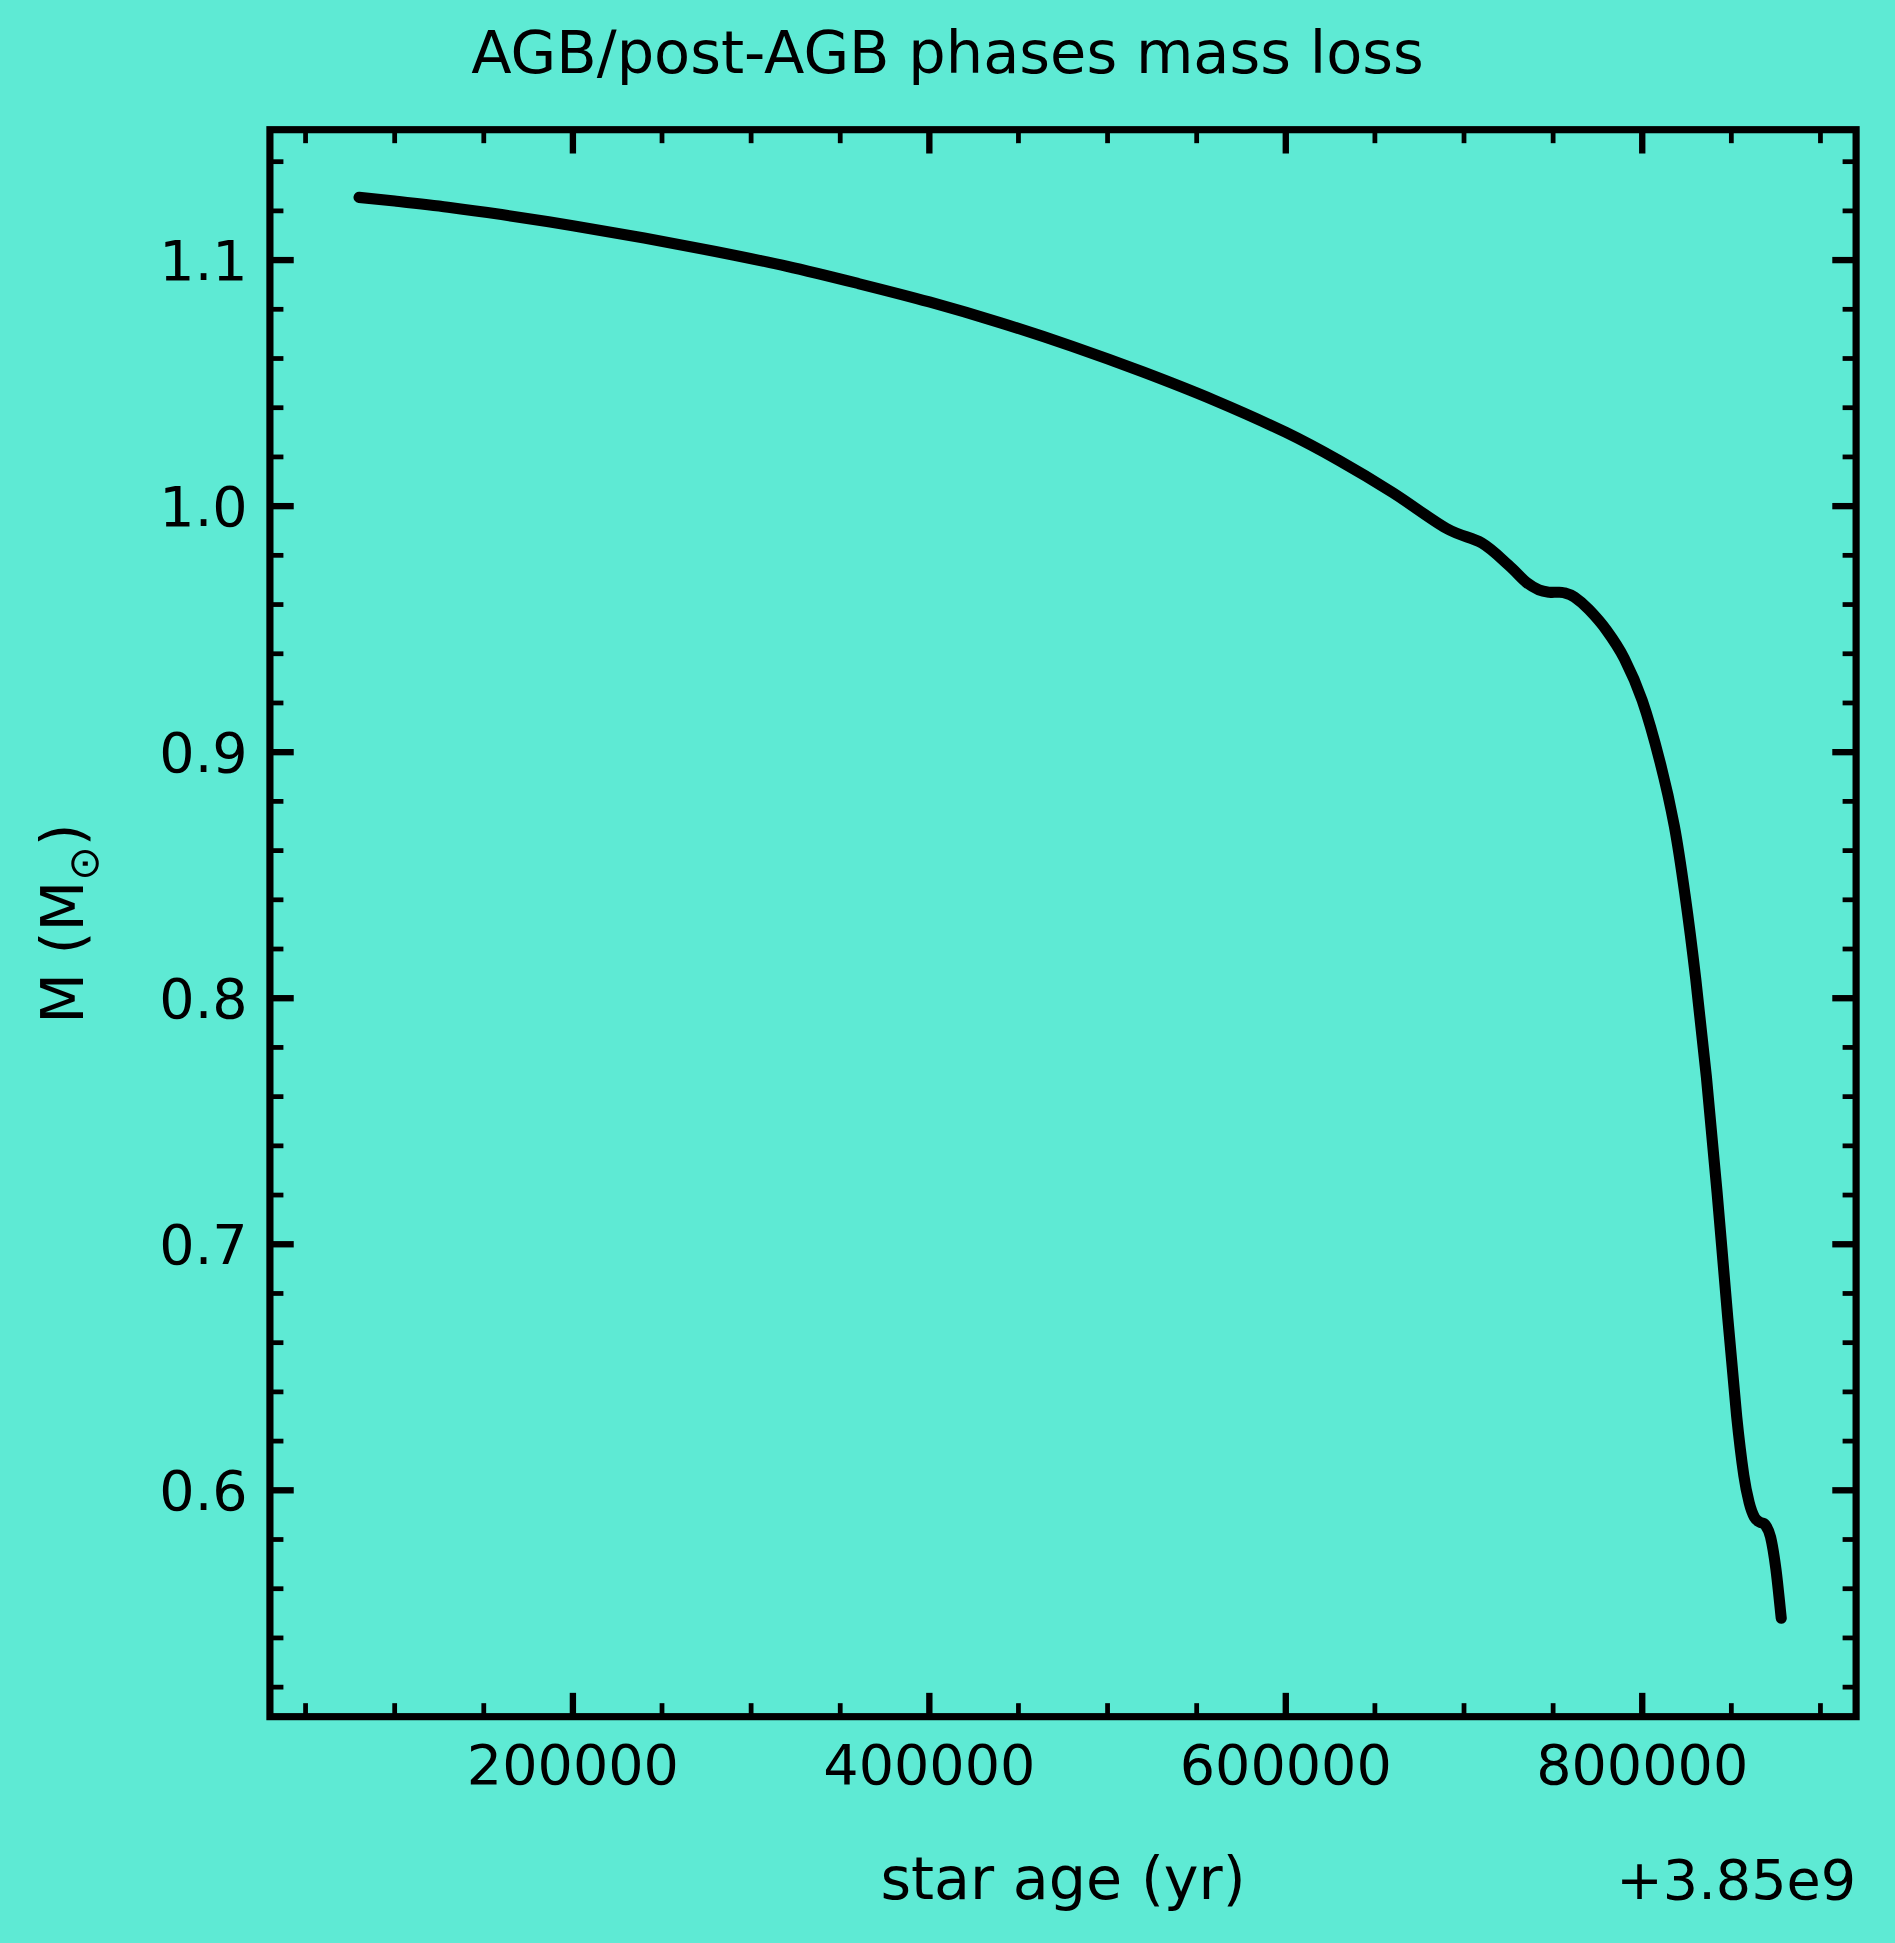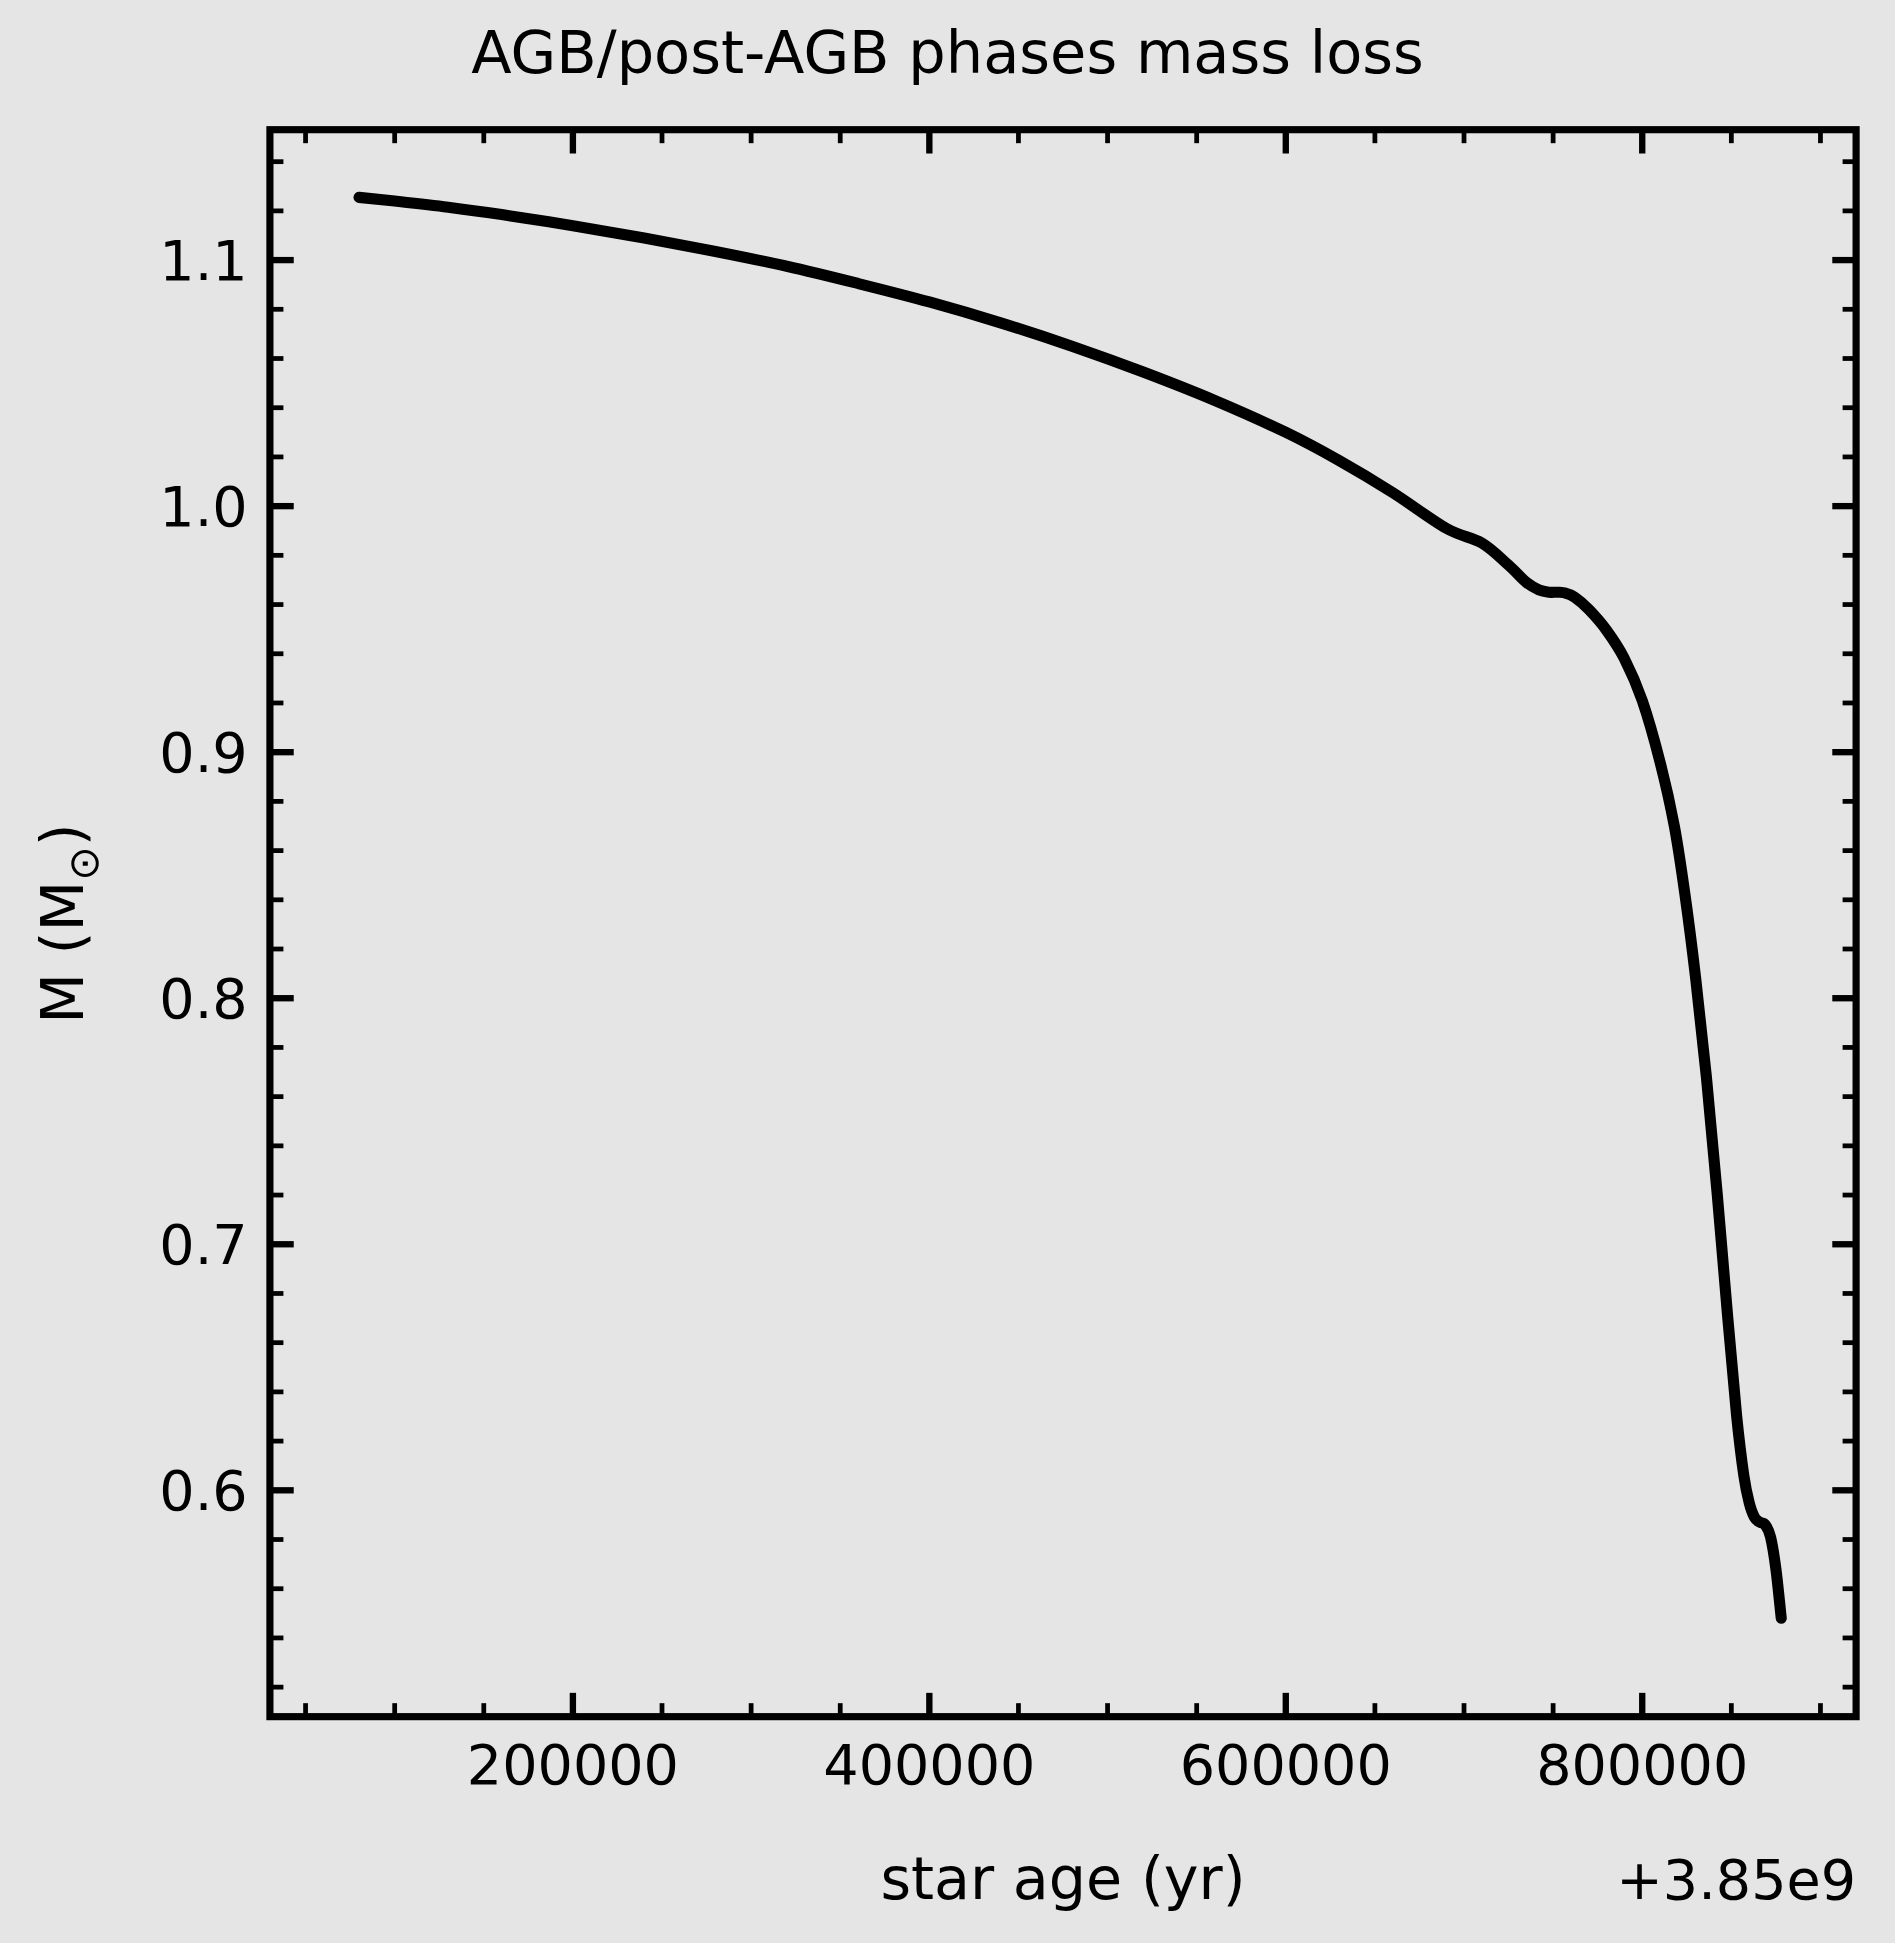--- a/index.html
+++ b/index.html
@@ -12,21 +12,21 @@
     width: 1895px;
     height: 1944px;
     font-family: "DejaVu Sans", sans-serif;
     color: #000000;
     overflow: hidden;
   }
   #figure {
     position: relative;
     width: 1895px;
     height: 1944px;
-    background: #e5e5e5;
+    background: #5eead4;
   }
   .chart-title {
     position: absolute;
     left: 0;
     top: 20.6px;
     width: 1895px;
     text-align: center;
     font-size: 59px;
     line-height: 1.1;
     color: #000000;

